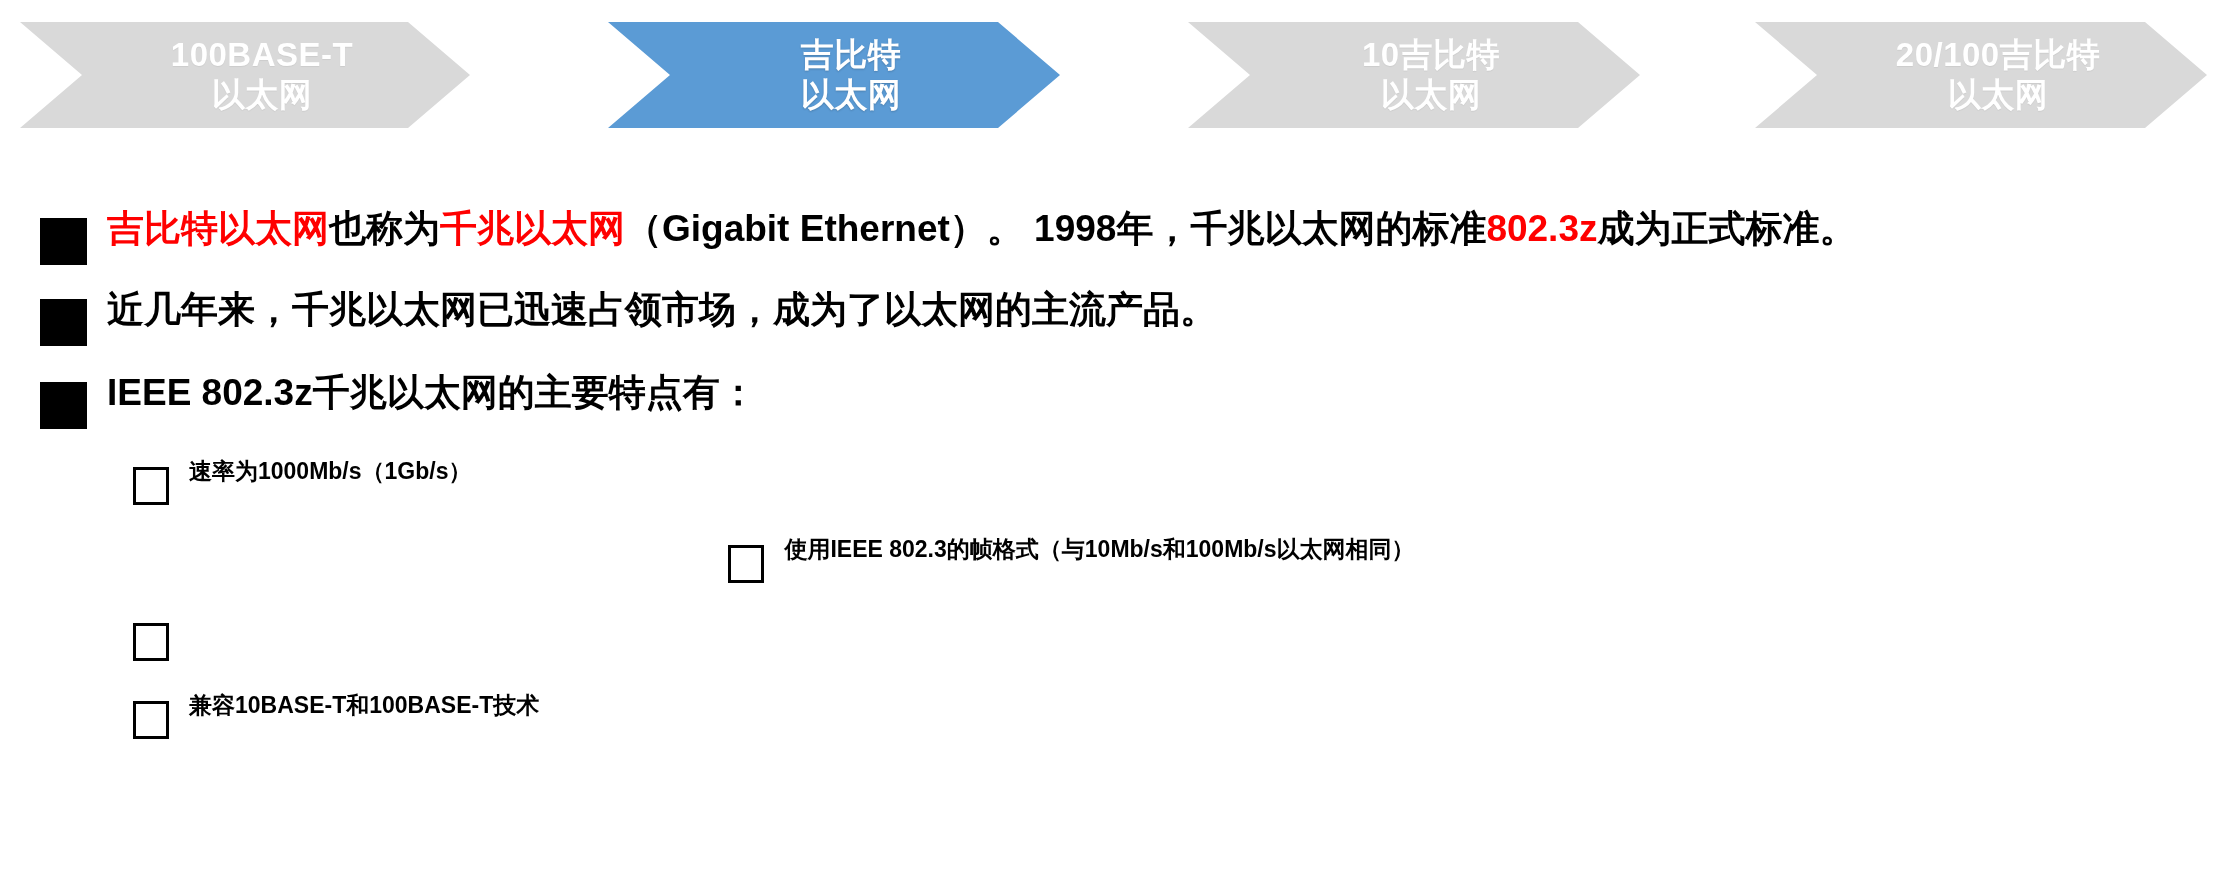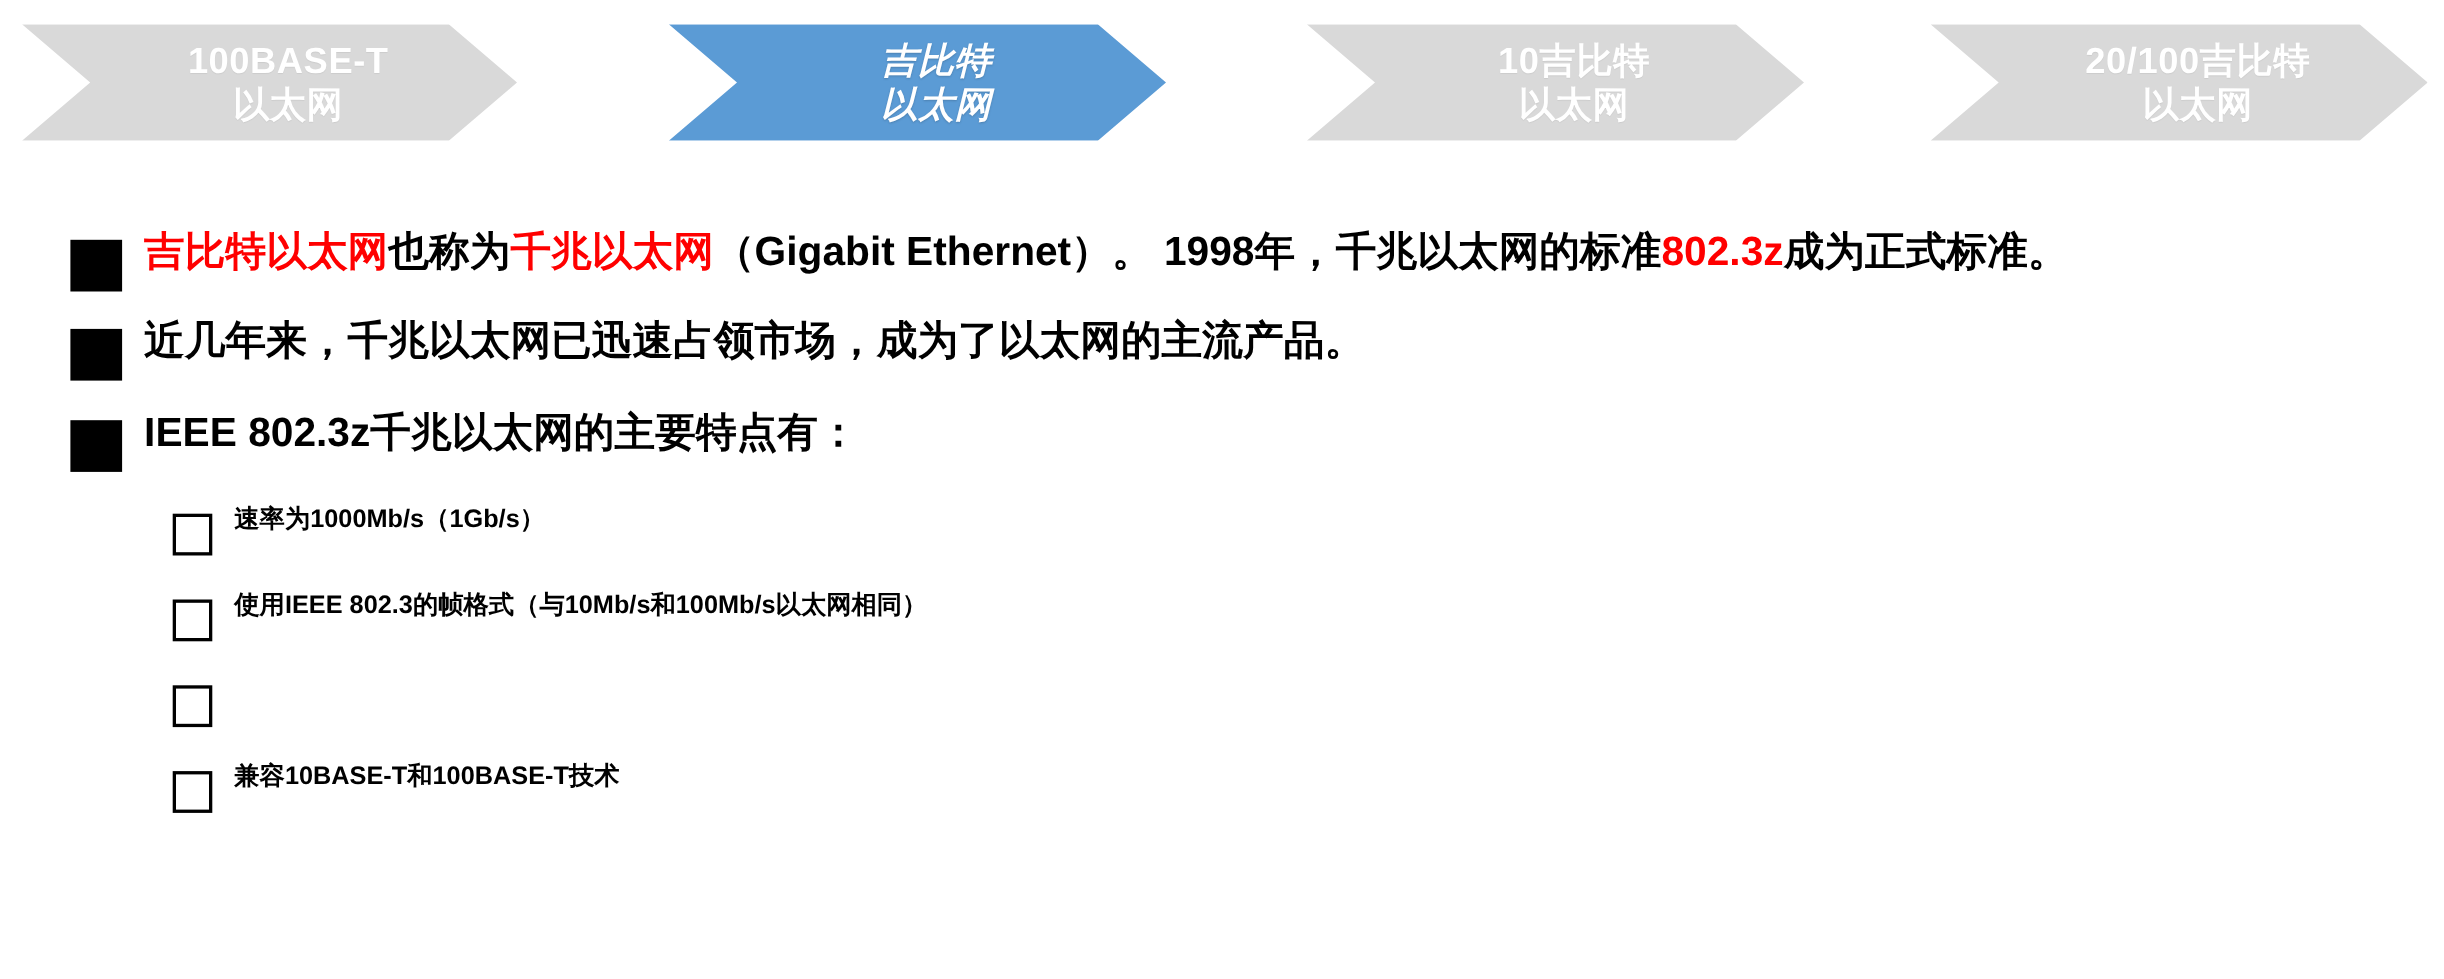--- a/index.html
+++ b/index.html
@@ -41,34 +41,33 @@
     text-align: center;
     color: #ffffff;
     font-size: 33px;
     font-weight: 700;
     line-height: 1.22;
     letter-spacing: 0.5px;
     white-space: pre-line;
     padding-left: 34px;
     text-shadow: 0 1px 1px rgba(0,0,0,0.06);
   }
-  .chevron.active .chev-label { text-shadow: 0 1px 2px rgba(0,0,0,0.18); font-style: italic; }
+  .chevron.active .chev-label { text-shadow: 0 1px 2px rgba(0,0,0,0.18); }
 
   #chev-0 { left: 20px;   width: 450px;  }
   #chev-1 { left: 608px;  width: 452px;  }
   #chev-2 { left: 1188px; width: 452px;  }
   #chev-3 { left: 1755px; width: 452px;  }
 
   
   #content {
     position: absolute;
     left: 0;
     top: 152px;
     width: 2010px;
-    padding-left: 24px;
   }
 
   .bullet-row {
     display: flex;
     align-items: flex-start;
     position: relative;
   }
   .bullet-row.level1 { padding-left: 40px; margin-bottom: 18px; }
   .bullet-row.level2 { padding-left: 133px; margin-bottom: 32px; }
 
@@ -99,21 +98,21 @@
   .level1 .bullet-text { font-size: 37px; }
   .level2 .bullet-text { font-size: 23px; }
 
   .hl-red { color: #ff0000; }
 
   
   #row-b1 { margin-top: 56px; }
   #row-b2 { margin-top: 24px; }
   #row-b3 { margin-top: 26px; }
   #row-s1 { margin-top: 30px; }
-  #row-s2 { margin-top: 0px; }
+  #row-s2 { margin-top: 0px; justify-content: center; }
   #row-s3 { margin-top: 0px; }
   #row-s4 { margin-top: 0px; }
 </style>
 </head>
 <body>
 
 <div id="chevron-band">
 
   <div class="chevron inactive" id="chev-0">
     <div class="chev-label">100BASE-T

